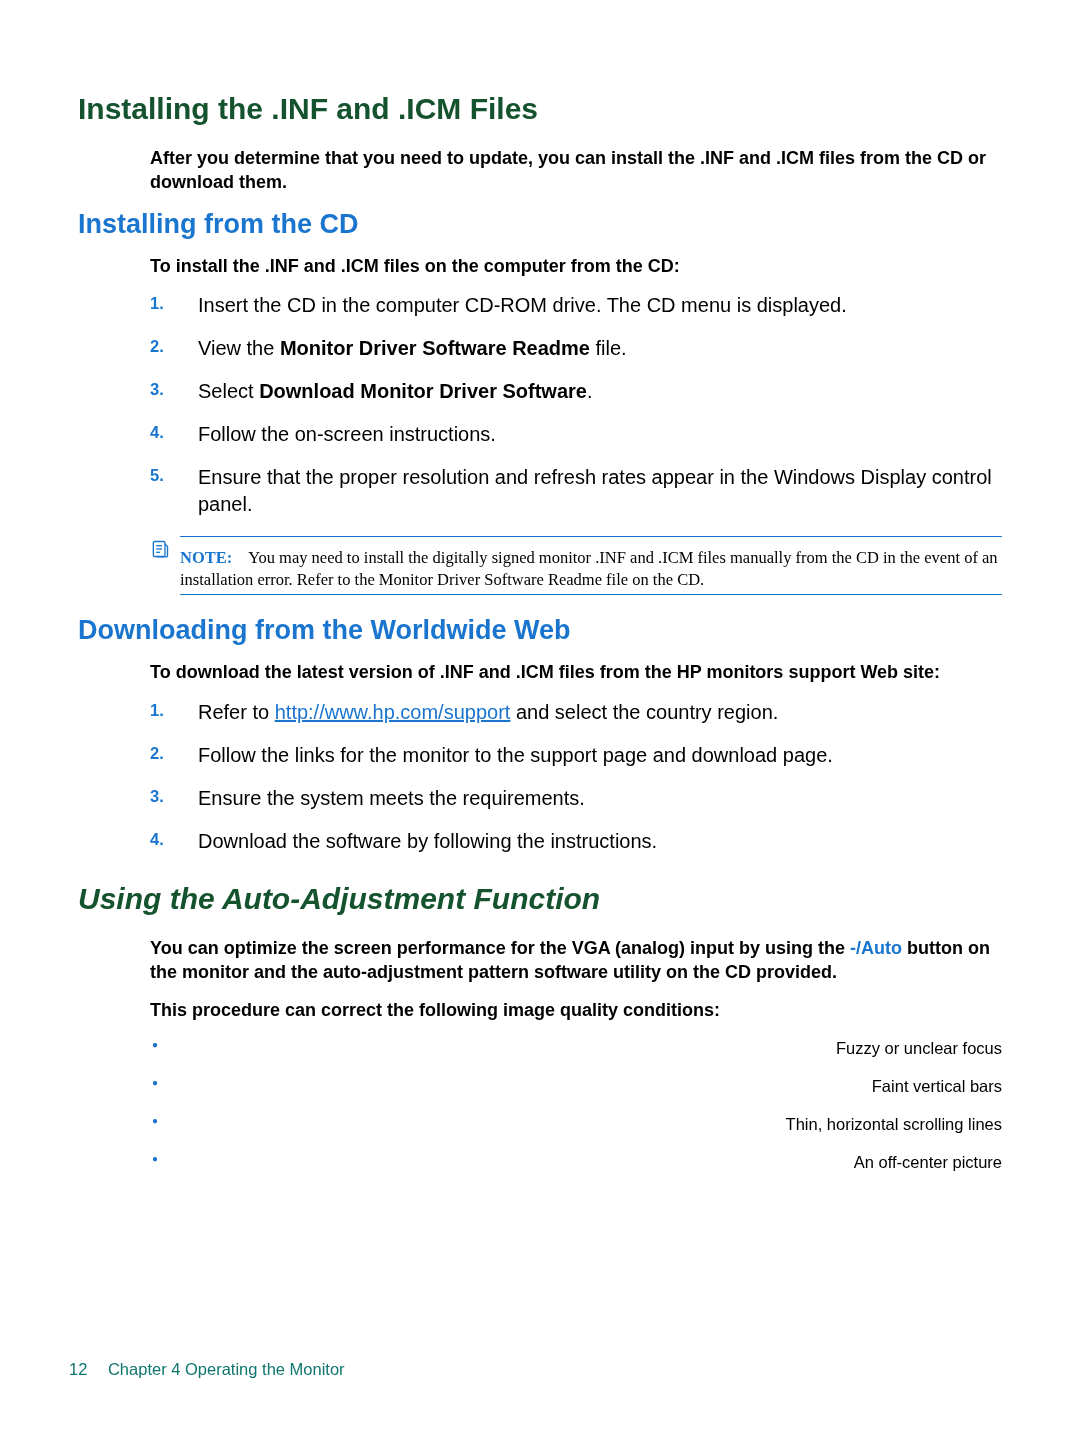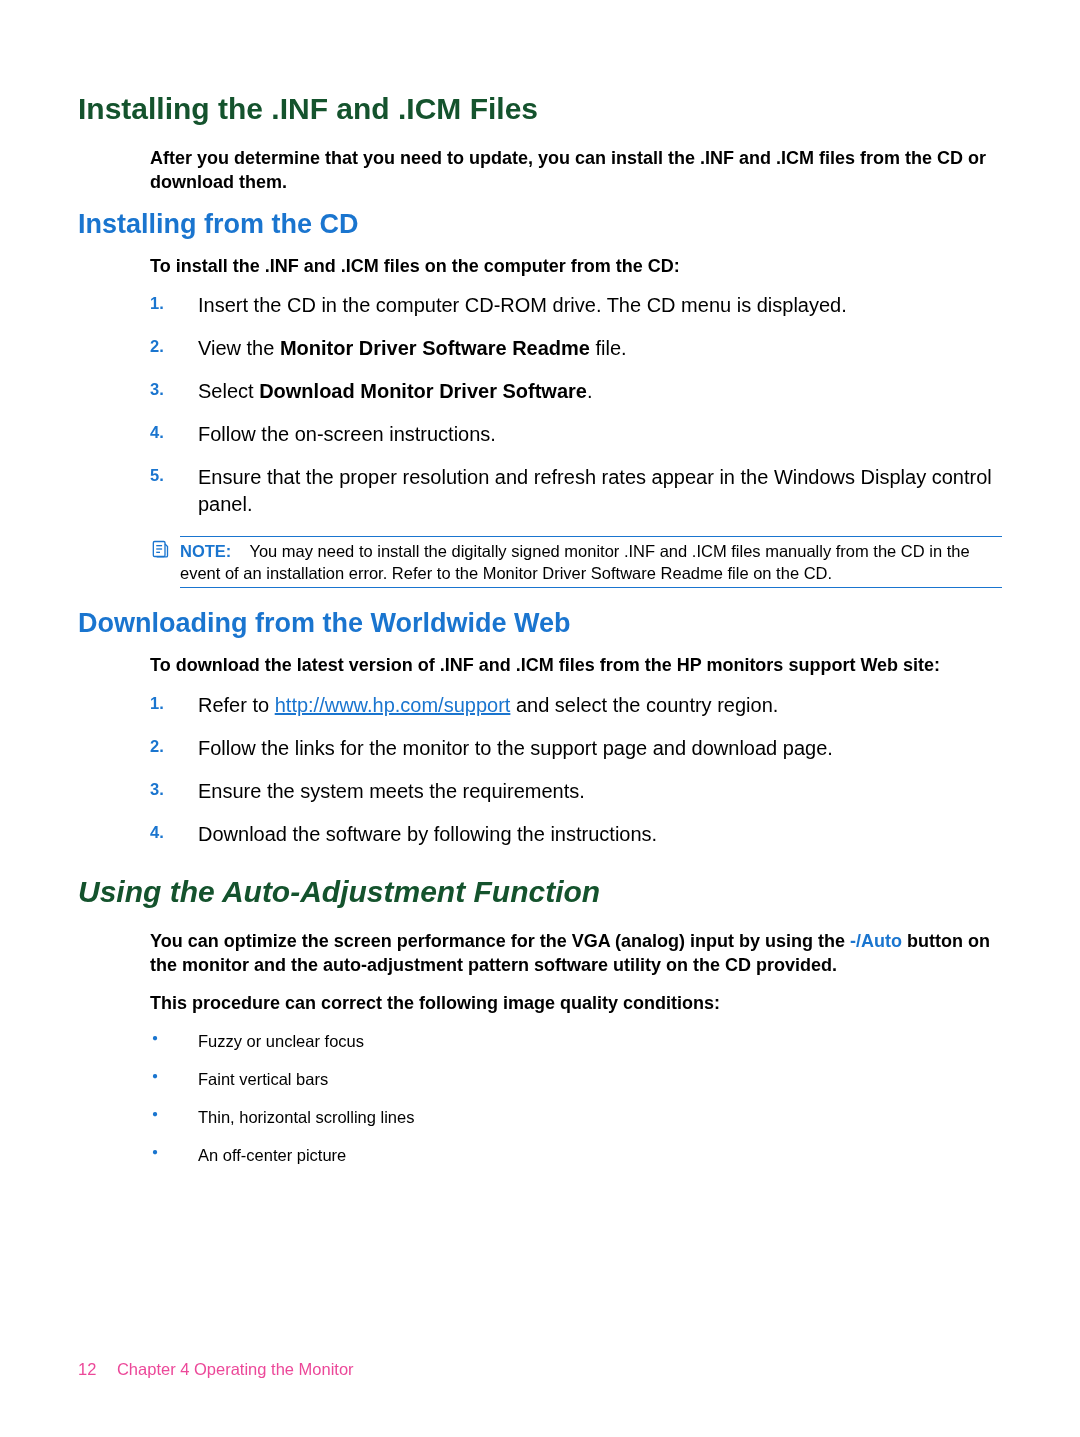--- a/index.html
+++ b/index.html
@@ -56,20 +56,21 @@
       position: absolute;
       left: 0;
       top: 0;
       font-weight: bold;
       color: #1a75cf;
       font-size: 16.5px;
     }
     ul {
       margin-left: 72px;
       list-style: none;
+      text-align: right;
     }
     ul li {
       font-size: 16.5px;
       line-height: 1.35;
       color: #000000;
       padding-left: 48px;
       position: relative;
       margin-bottom: 16px;
     }
     ul li::before {
@@ -102,44 +103,45 @@
       width: 100%;
       height: 100%;
     }
     .note-body {
       flex: 1;
       font-size: 16.5px;
       line-height: 1.35;
       color: #000000;
       border-top: 1px solid #1a75cf;
       border-bottom: 1px solid #1a75cf;
-      padding-top: 3px;
+      padding-top: 10px;
       padding-bottom: 3px;
+      font-family: Liberation Serif, serif;
     }
     .note-label {
       color: #1a75cf;
       font-weight: bold;
     }
     .link {
       color: #1a75cf;
       text-decoration: underline;
     }
     .inline-accent {
       color: #1a75cf;
     }
     .section-gap {
       margin-top: 27px;
       font-style: italic;
     }
     .footer {
       position: absolute;
       bottom: 58px;
-      left: 78px;
-      font-size: 16.5px;
-      color: #ec4899;
+      left: 69px;
+      font-size: 16.5px;
+      color: #0f766e;
     }
     .footer .pageno {
       margin-right: 16px;
     }
   </style>
 </head>
 <body>
 
 <h1>Installing the .INF and .ICM Files</h1>
 

